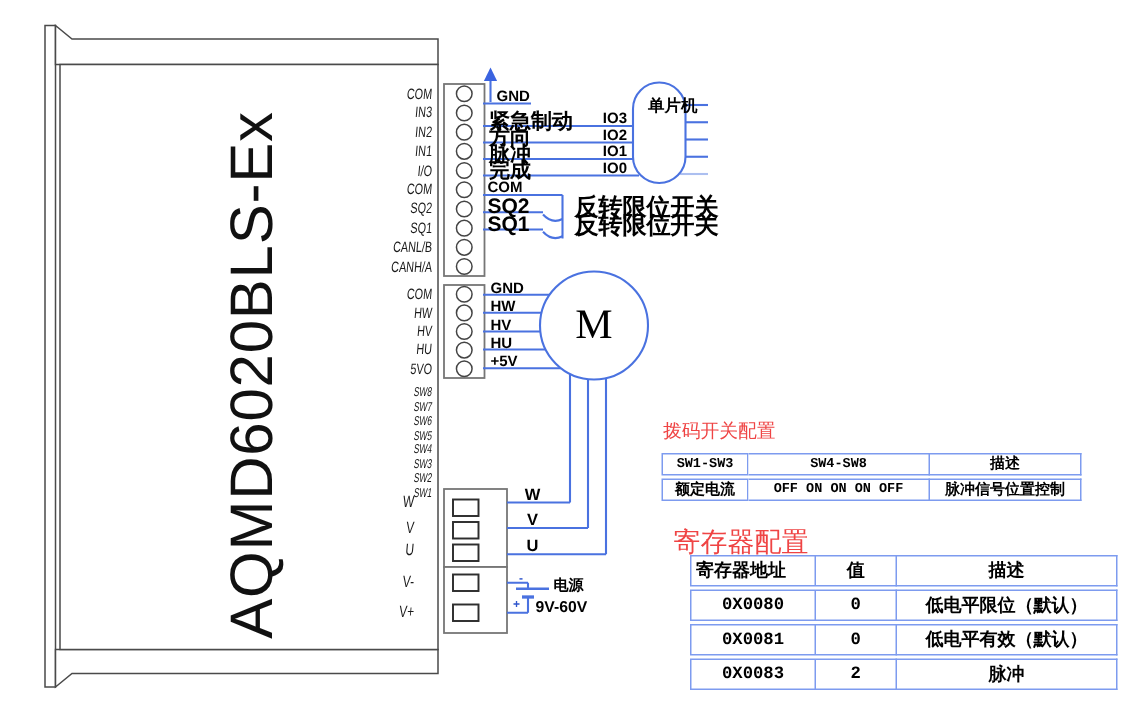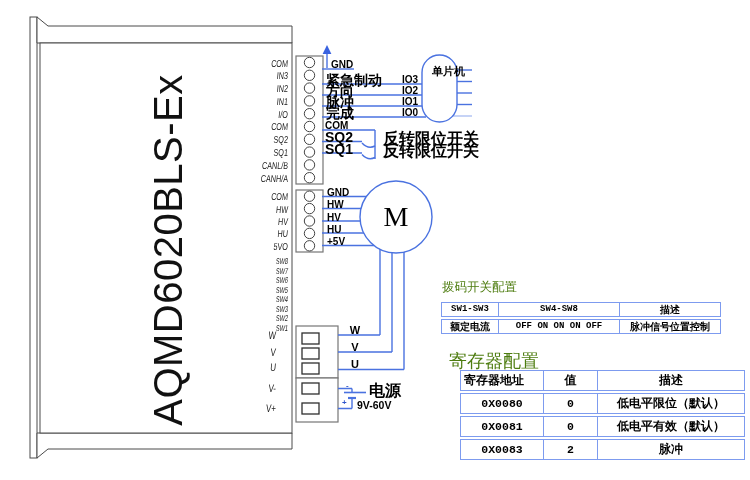--- a/index.html
+++ b/index.html
@@ -16,21 +16,21 @@
   .io-tag{font-size:10px;font-weight:bold;line-height:10px;text-align:right;color:#000;}
   .sw-desc{font-size:16px;font-weight:bold;line-height:11px;color:#000;}
   .phase-tag{font-size:11px;font-weight:bold;line-height:11px;text-align:center;}
   .tiny-sign{font-size:8px;font-weight:bold;color:#2f55cc;line-height:8px;}
   .mcu-text{font-size:11px;font-weight:bold;line-height:16px;text-align:left;word-break:break-all;}
   .motor-m{font-family:"Liberation Serif",serif;font-size:28px;line-height:30px;text-align:center;}
   .model-wrap{position:absolute;left:140px;top:70px;width:0;height:0;}
   .model-wrap span{display:block;width:360px;height:56px;line-height:56px;text-align:center;
       font-size:40px;letter-spacing:.5px;color:#111;white-space:nowrap;
       transform:rotate(-90deg) translateX(-360px);transform-origin:0 0;}
-  .tbl-title{font-family:"Liberation Serif",serif;font-size:12.5px;color:#4d7c0f;}
+  .tbl-title{font-family:"Liberation Serif",serif;font-size:12.5px;color:#ef4444;}
   table.cfg{border-collapse:separate;border-spacing:0 2px;table-layout:fixed;}
   table.cfg td,table.cfg th{border:1px solid #7d9bef;border-left:none;background:#fff;
       text-align:center;overflow:hidden;font-weight:bold;padding:0;}
   table.cfg td:first-child,table.cfg th:first-child{border-left:1px solid #7d9bef;}
   table.t1 td,table.t1 th{height:13px;line-height:13px;font-size:10px;}
   table.t2 td,table.t2 th{height:19px;line-height:19px;font-size:12px;}
   .mono{font-family:"Liberation Mono",monospace;font-weight:bold;}
   table.t1 .mono{font-size:9px;}
   table.t2 .mono{font-size:11.5px;}
   .alignl{text-align:left !important;padding-left:3px !important;}
@@ -131,21 +131,21 @@
   </svg>
 
   <div class="model-wrap">
     <span>AQMD6020BLS-Ex</span>
   </div>
 
   <div class="lbl wire-tag" style="left:331px;top:60px;">GND</div>
   <div class="lbl wire-tag" style="left:325px;top:120.5px;">COM</div>
   <div class="lbl mcu-text" style="left:432px;top:63px;width:14px;">单片机</div>
   <div class="lbl motor-m" style="left:382px;top:202px;width:28px;">M</div>
-  <div class="lbl wire-tag" style="left:369px;top:386px;font-size:16px;">电源</div>
+  <div class="lbl wire-tag" style="left:369px;top:386px;font-size:10px;">电源</div>
   <div class="lbl wire-tag" style="left:357px;top:400px;font-size:10.5px;">9V-60V</div>
   <div class="lbl tiny-sign" style="left:346px;top:382px;">-</div>
   <div class="lbl tiny-sign" style="left:342px;top:398.5px;">+</div>
 
   <div class="lbl tbl-title" style="left:442px;top:279px;">拨码开关配置</div>
   <div class="lbl" style="left:441px;top:300px;">
     <table class="cfg t1">
       <tbody>
           <tr>
         <th style="width:56px;" class="mono">SW1-SW3</th>

